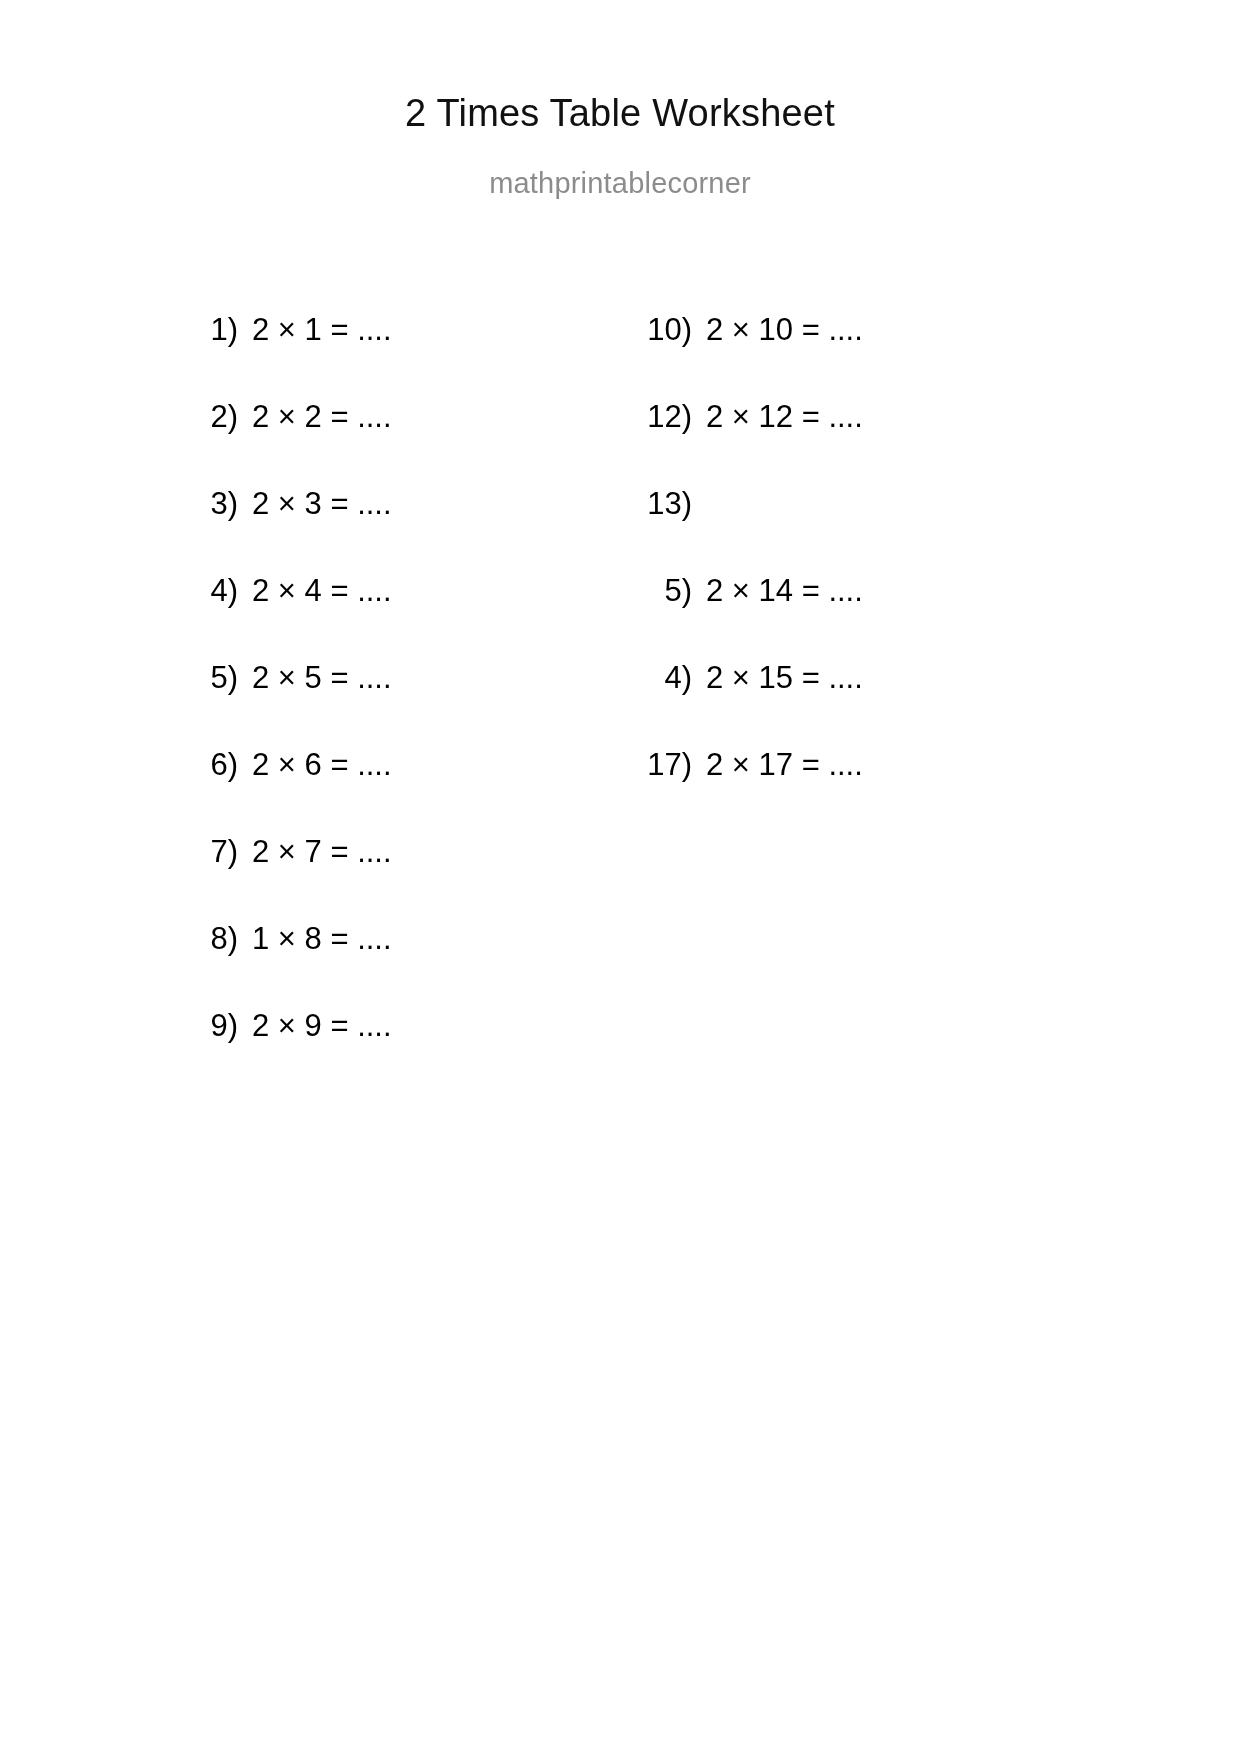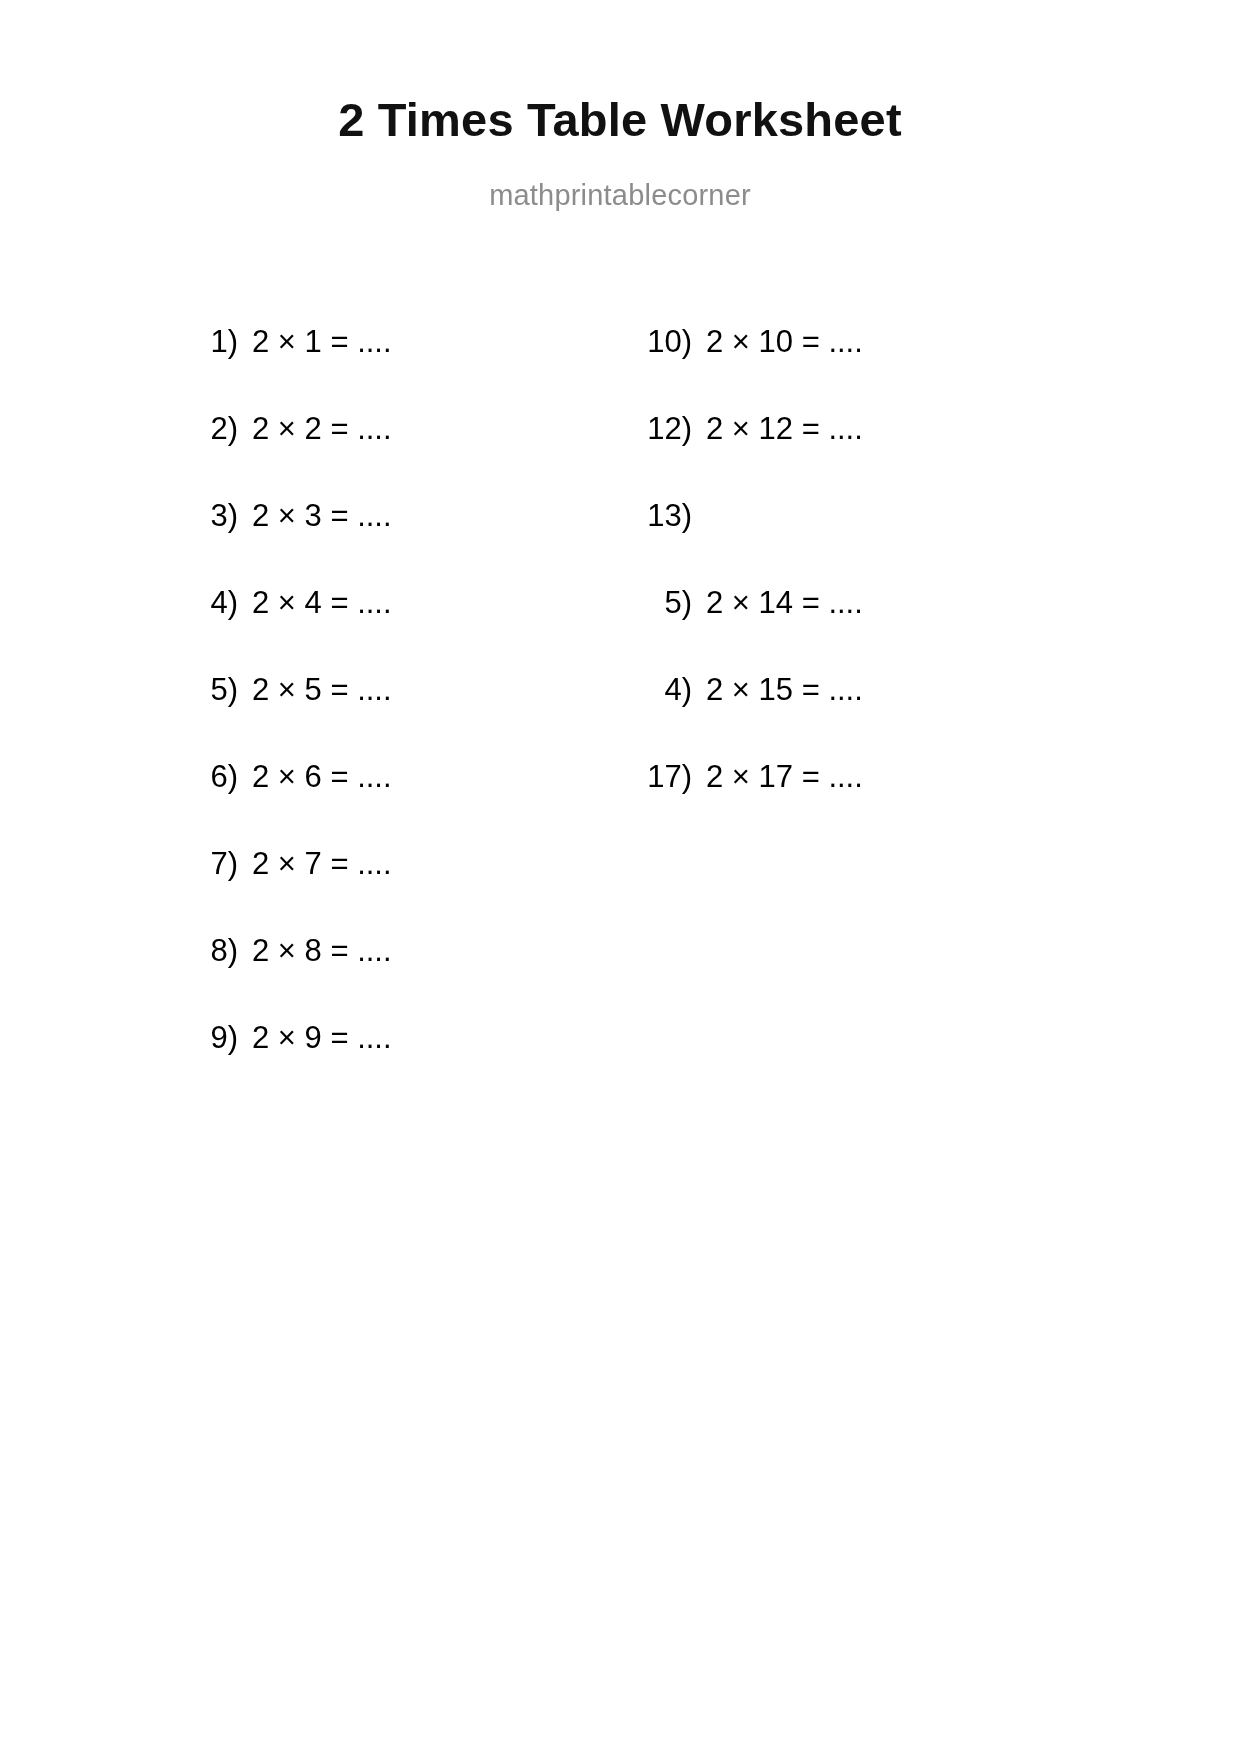--- a/index.html
+++ b/index.html
@@ -17,22 +17,22 @@
   }
   .sheet {
     width: 1240px;
     height: 1754px;
     box-sizing: border-box;
     padding: 0;
     position: relative;
   }
   .title {
     text-align: center;
-    font-size: 47px;
-    font-weight: bold;
+    font-size: 38px;
+    font-weight: normal;
     color: #111111;
     margin: 0;
     padding-top: 92px;
     letter-spacing: 0.2px;
   }
   .subtitle {
     text-align: center;
     font-size: 29px;
     color: #8c8c8c;
     margin: 14px;
@@ -113,21 +113,21 @@
       <div class="problem">
         <span class="p-index">6)</span>
         <span class="p-body">2 × 6 = ....</span>
       </div>
       <div class="problem">
         <span class="p-index">7)</span>
         <span class="p-body">2 × 7 = ....</span>
       </div>
       <div class="problem">
         <span class="p-index">8)</span>
-        <span class="p-body">2 × 8 = ....</span>
+        <span class="p-body">1 × 8 = ....</span>
       </div>
       <div class="problem">
         <span class="p-index">9)</span>
         <span class="p-body">2 × 9 = ....</span>
       </div>
     </div>
 
     <div class="col col-right">
       <div class="problem">
         <span class="p-index">10)</span>

